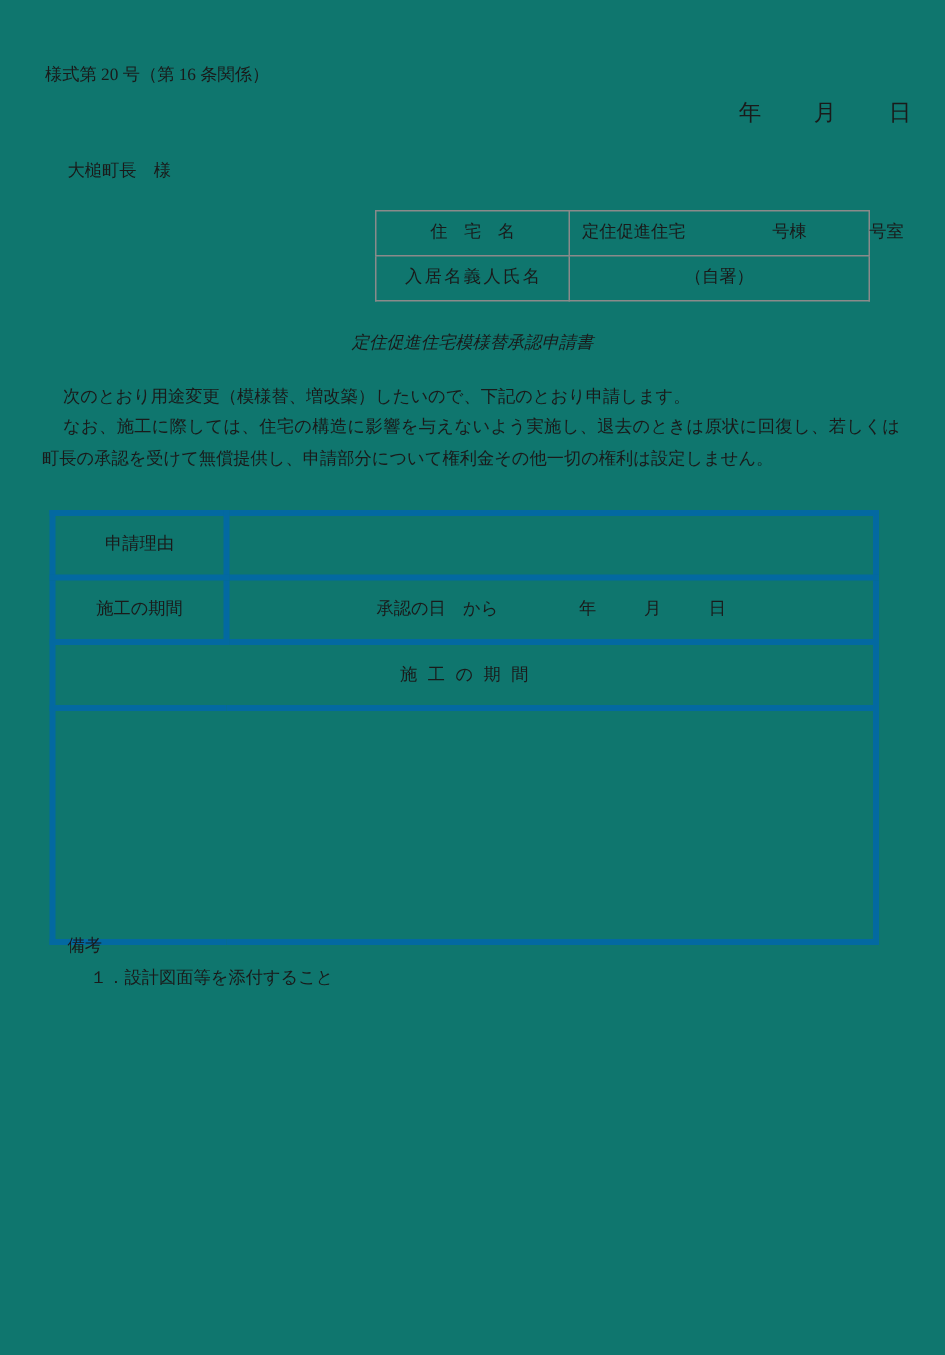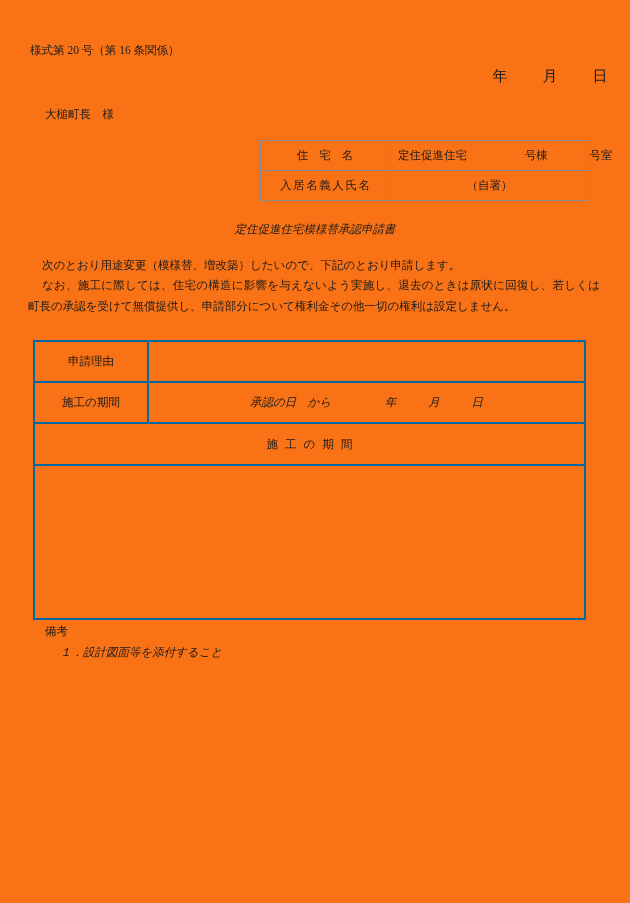--- a/index.html
+++ b/index.html
@@ -8,21 +8,21 @@
     background: #ffffff;
   }
   body {
     font-family: "Liberation Serif", "DejaVu Serif", serif;
     color: #1a1a1a;
   }
   .page {
     position: relative;
     width: 630px;
     height: 903px;
-    background: #f97316;
+    background: #0f766e;
     overflow: hidden;
     font-size: 11.5px;
     line-height: 1.6;
   }
 
   
   .form-number {
     position: absolute;
     left: 30px;
     top: 41px;
@@ -49,21 +49,20 @@
 
   
   .info-table {
     position: absolute;
     left: 250px;
     top: 140px;
     width: 330px;
     border-collapse: collapse;
     table-layout: fixed;
     font-size: 11.5px;
-    margin-left: 10px;
   }
   .info-table td {
     border: 1px solid #8a8a8a;
     height: 29px;
     padding: 0 8px;
     vertical-align: middle;
   }
   .info-label {
     width: 112px;
     text-align: center;
@@ -119,34 +118,33 @@
   .main-table {
     position: absolute;
     left: 33px;
     top: 340px;
     width: 553px;
     border-collapse: collapse;
     table-layout: fixed;
     font-size: 11.5px;
   }
   .main-table td {
-    border: 2px solid #0369a1;
+    border: 4px solid #0369a1;
     vertical-align: middle;
     text-align: center;
   }
   .mt-label {
     width: 110px;
     text-align: center;
     height: 37px;
     white-space: nowrap;
   }
   .mt-field {
     padding: 0 6px;
     height: 37px;
-    font-style: italic;
   }
   .mt-field .g1 { display: inline-block; width: 48px; }
   .mt-field .g2 { display: inline-block; width: 26px; }
   .mt-section {
     text-align: center;
     height: 38px;
   }
   .sec-spread {
     display: inline-block;
     letter-spacing: 7px;
@@ -168,21 +166,20 @@
   .remarks-title {
     margin: 0;
     font-family: Liberation Mono, monospace;
   }
   .remark-item {
     margin: 0;
     padding-left: 30px;
     text-indent: -15px;
     text-align: justify;
     text-justify: inter-character;
-    font-style: italic;
   }
 </style>
 </head>
 <body>
 
 <div class="page">
 
   <div class="form-number">様式第 20 号（第 16 条関係）</div>
 
   <div class="date-line">

